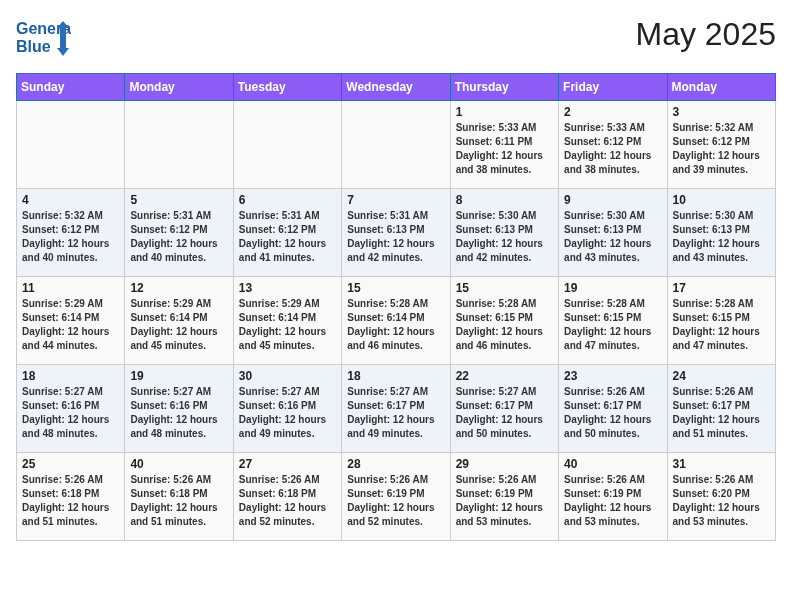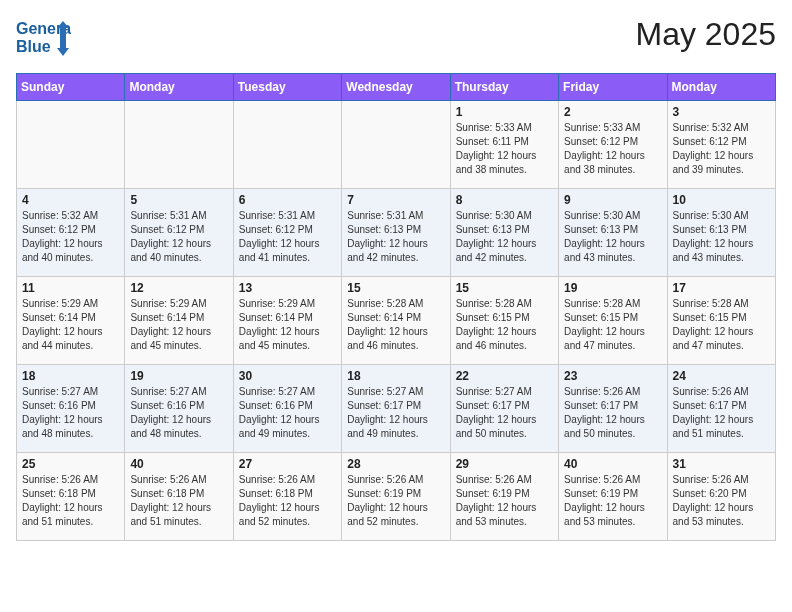--- a/index.html
+++ b/index.html
@@ -64,20 +64,21 @@
     .day-num {
       font-weight: bold;
       font-size: 12px;
       margin-bottom: 2px;
       color: #222;
     }
     .day-info {
       font-size: 10px;
       color: #333;
       line-height: 1.4;
+      font-weight: bold;
     }
     .empty-cell {
       background-color: #f9f9f9;
     }
   </style>
 </head>
 <body>
 
 <div class="header">
   <div class="logo">

